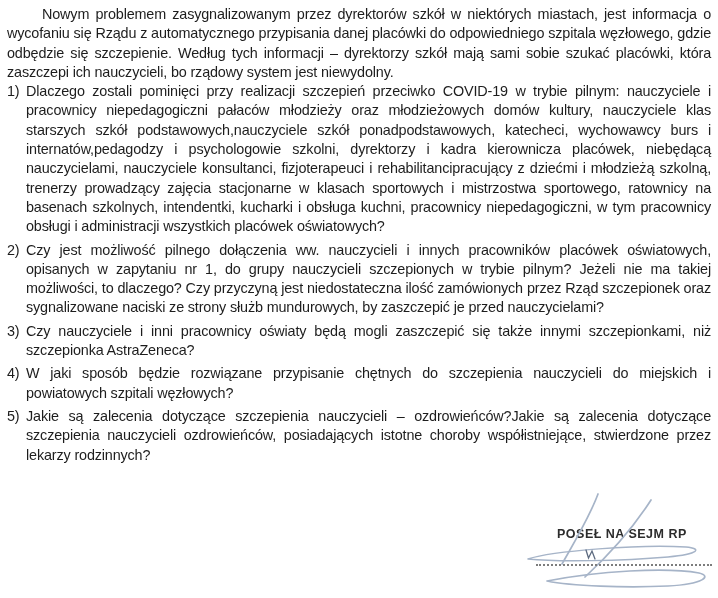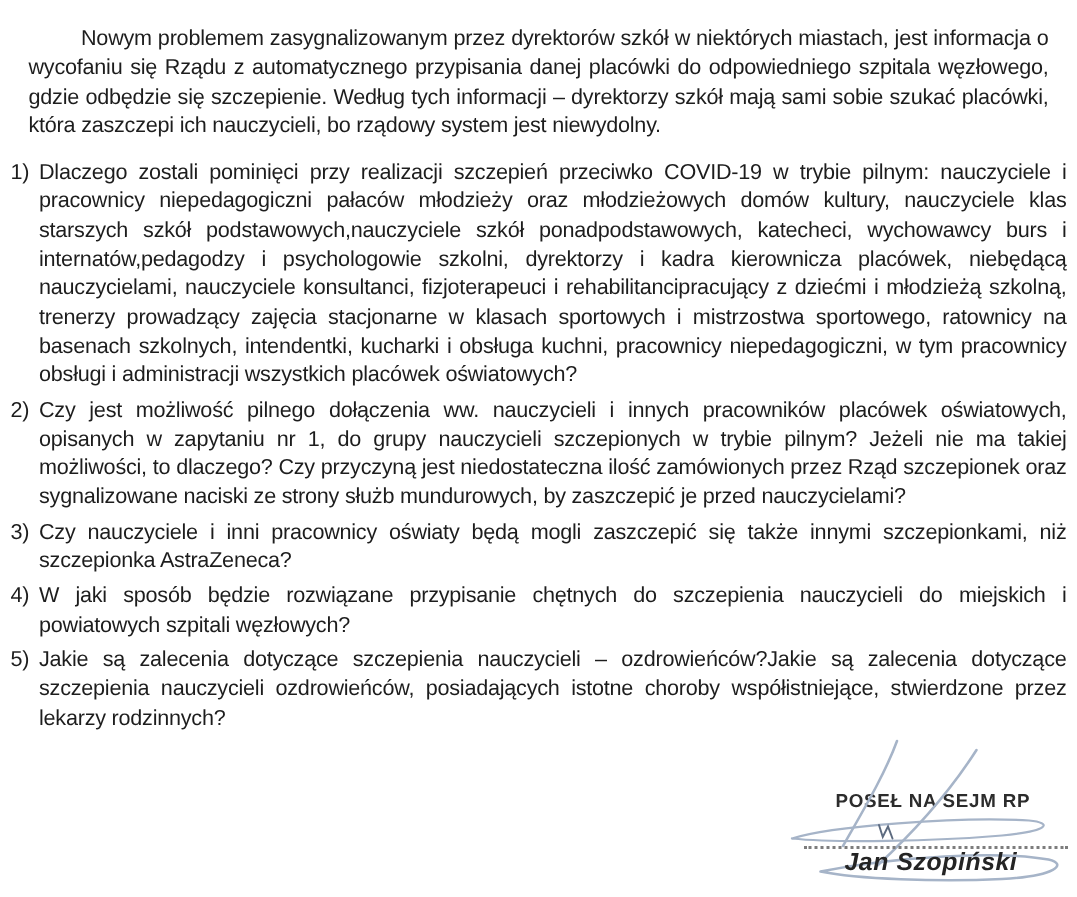--- a/index.html
+++ b/index.html
@@ -12,21 +12,21 @@
     color: #1d1d1d;
     overflow: hidden;
   }
   .content {
     position: absolute;
     left: 7px;
     right: 7px;
     top: 5px;
   }
   .intro {
-    margin: 12px;
+    margin: 0;
     text-indent: 35px;
     text-align: justify;
     font-size: 14.4px;
     line-height: 19.3px;
     letter-spacing: -0.15px;
   }
   .heading {
     margin: 16px 0 11px 0;
     text-indent: 35px;
     font-weight: bold;
@@ -113,14 +113,13 @@
   <svg class="sig-svg" width="718" height="598" viewBox="0 0 718 598">
     <path class="ink" d="M 598 494 C 590 516, 575 541, 562 564" fill="none" stroke="#a6b4c8" stroke-width="1.7" stroke-linecap="round"></path>
     <path class="ink" d="M 651 500 C 635 525, 611 553, 585 577" fill="none" stroke="#a6b4c8" stroke-width="1.7" stroke-linecap="round"></path>
     <path class="ink" d="M 528 559 C 552 551, 640 544, 686 547 C 702 548.5, 700 554, 668 557 C 622 561, 556 562, 528 559" fill="none" stroke="#a6b4c8" stroke-width="1.5" stroke-linecap="round"></path>
     <path class="ink" d="M 547 581 C 598 571, 666 567, 699 573 C 712 576, 704 584, 668 586 C 625 588, 571 586, 547 581" fill="none" stroke="#a6b4c8" stroke-width="1.7" stroke-linecap="round"></path>
     <path d="M 586 550 l 2.5 8 l 3.5 -7 l 3 8" fill="none" stroke="#5d6b80" stroke-width="1.3" stroke-linecap="round"></path>
   </svg>
 
   <div class="sig-dots"></div>
 
-  <div class="sig-name">Jan Szopiński</div>
 </div>
 
 </body></html>

